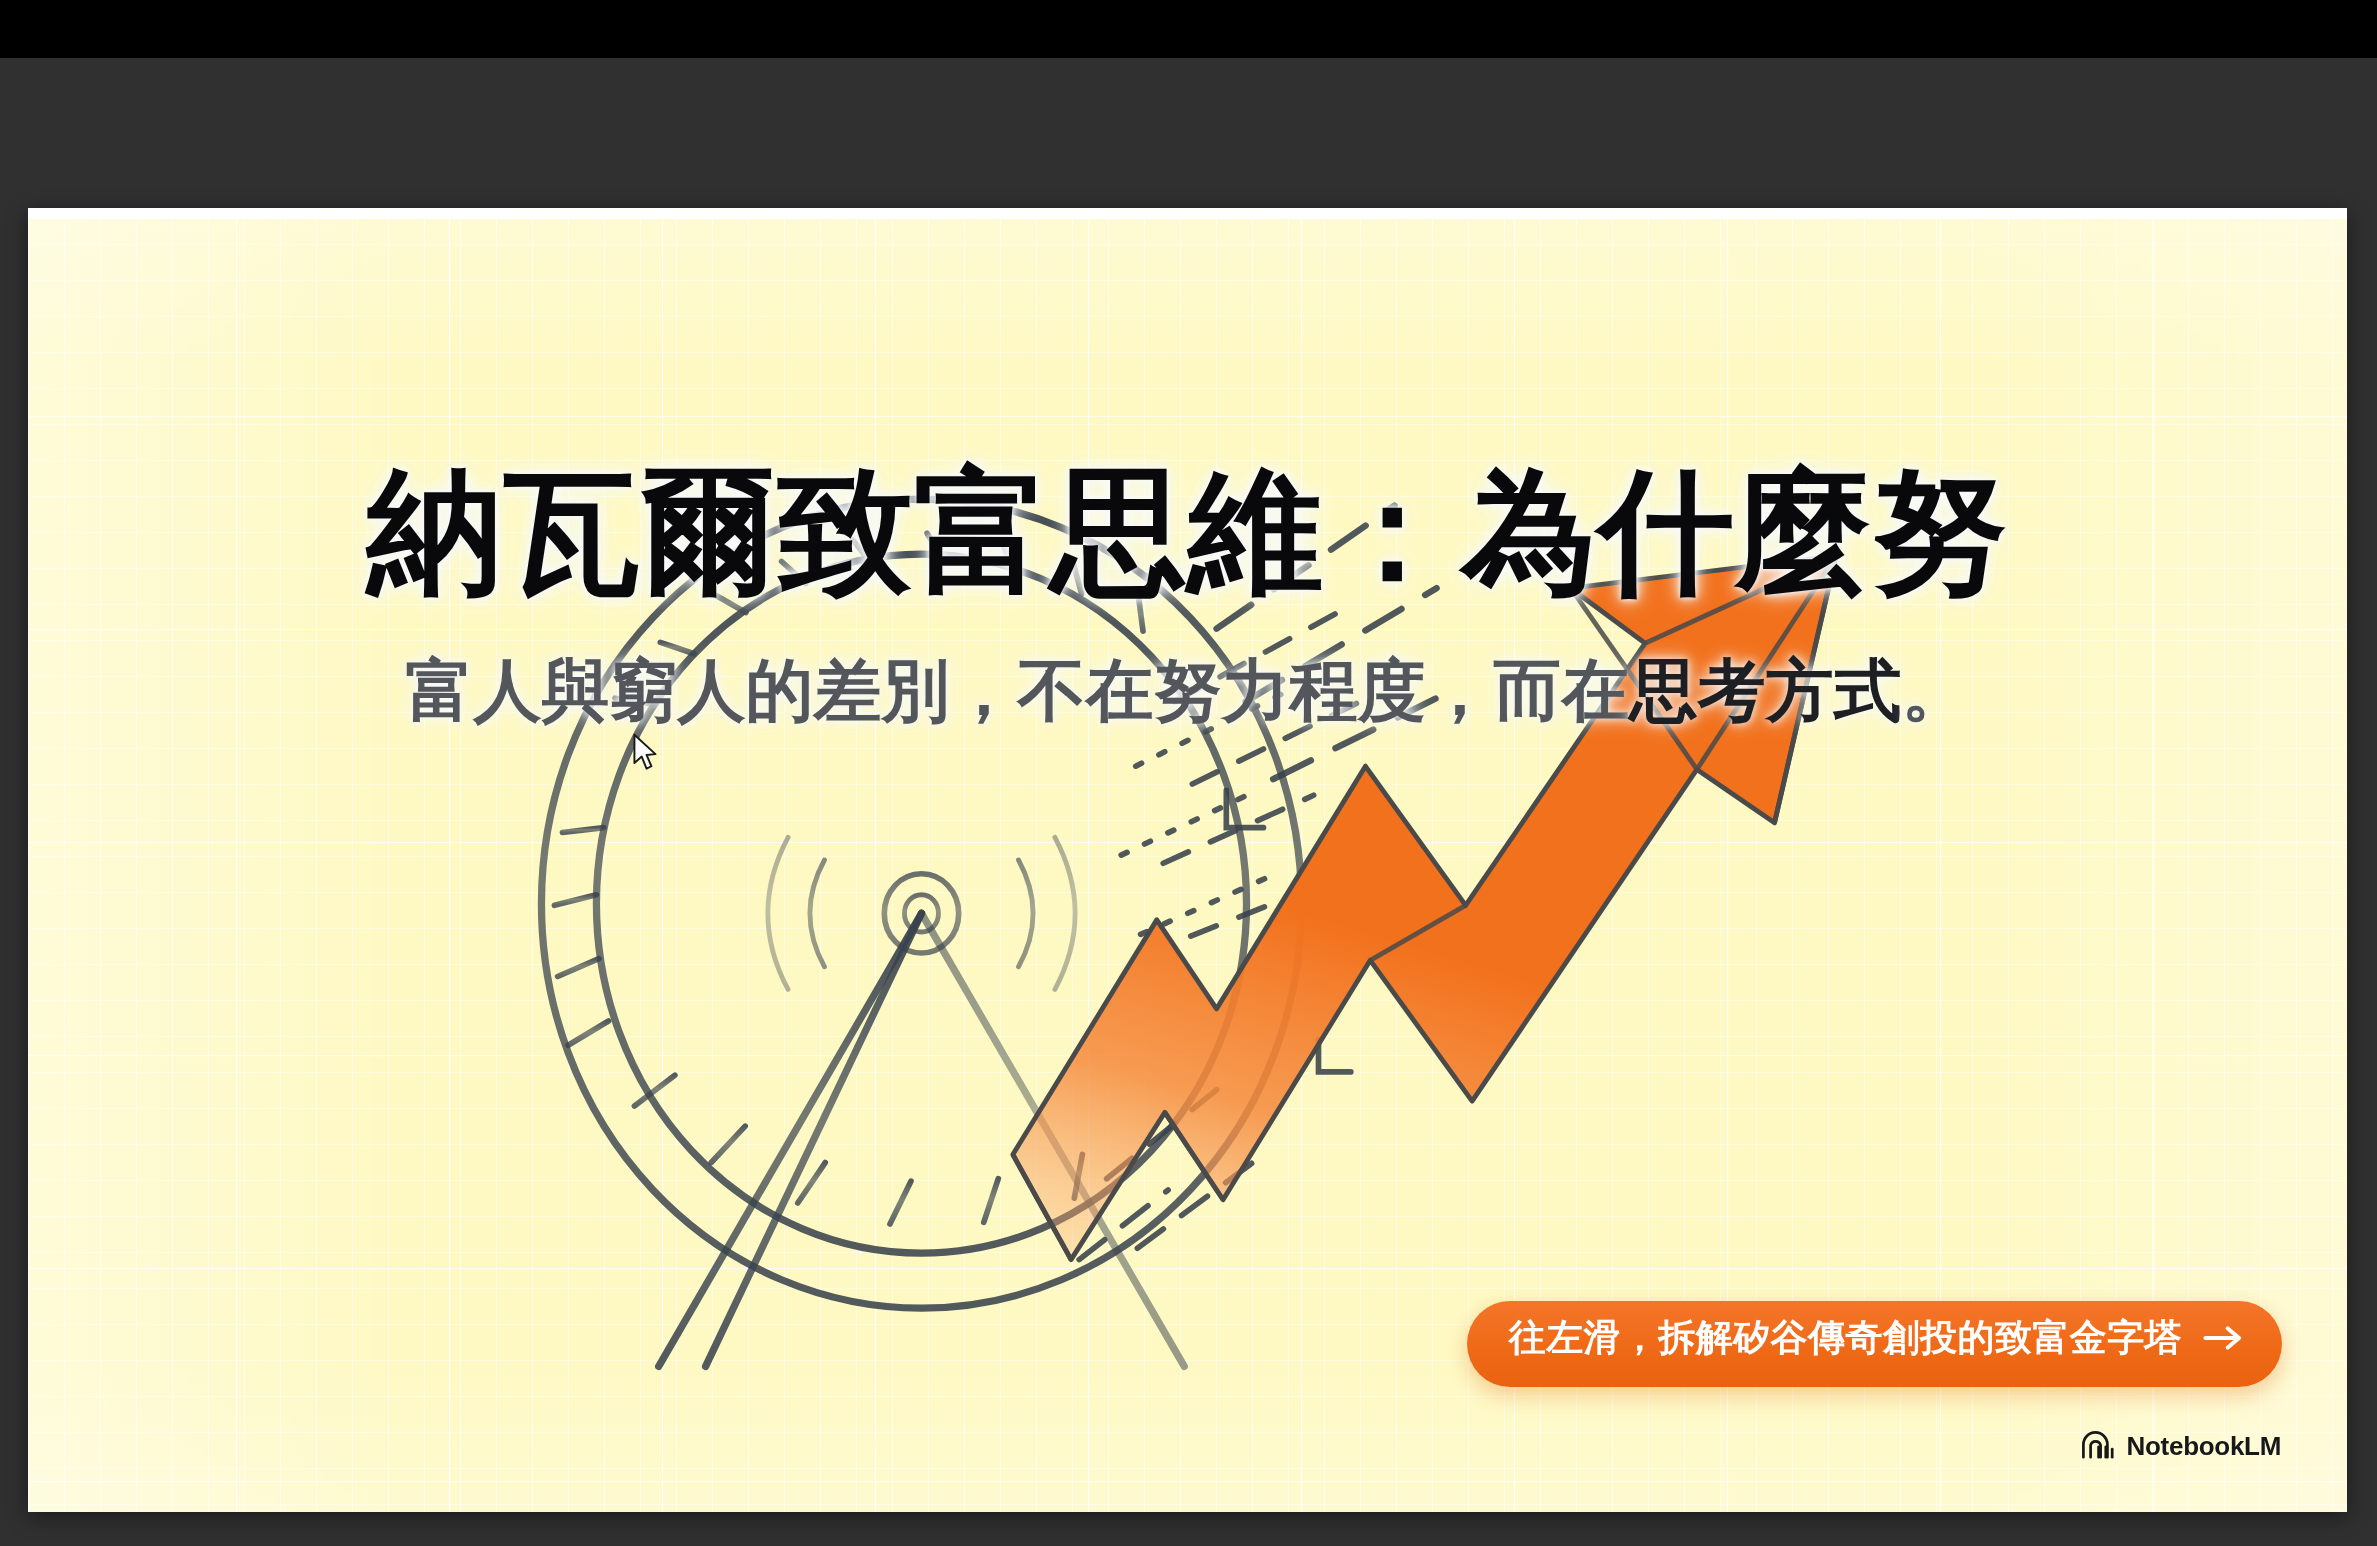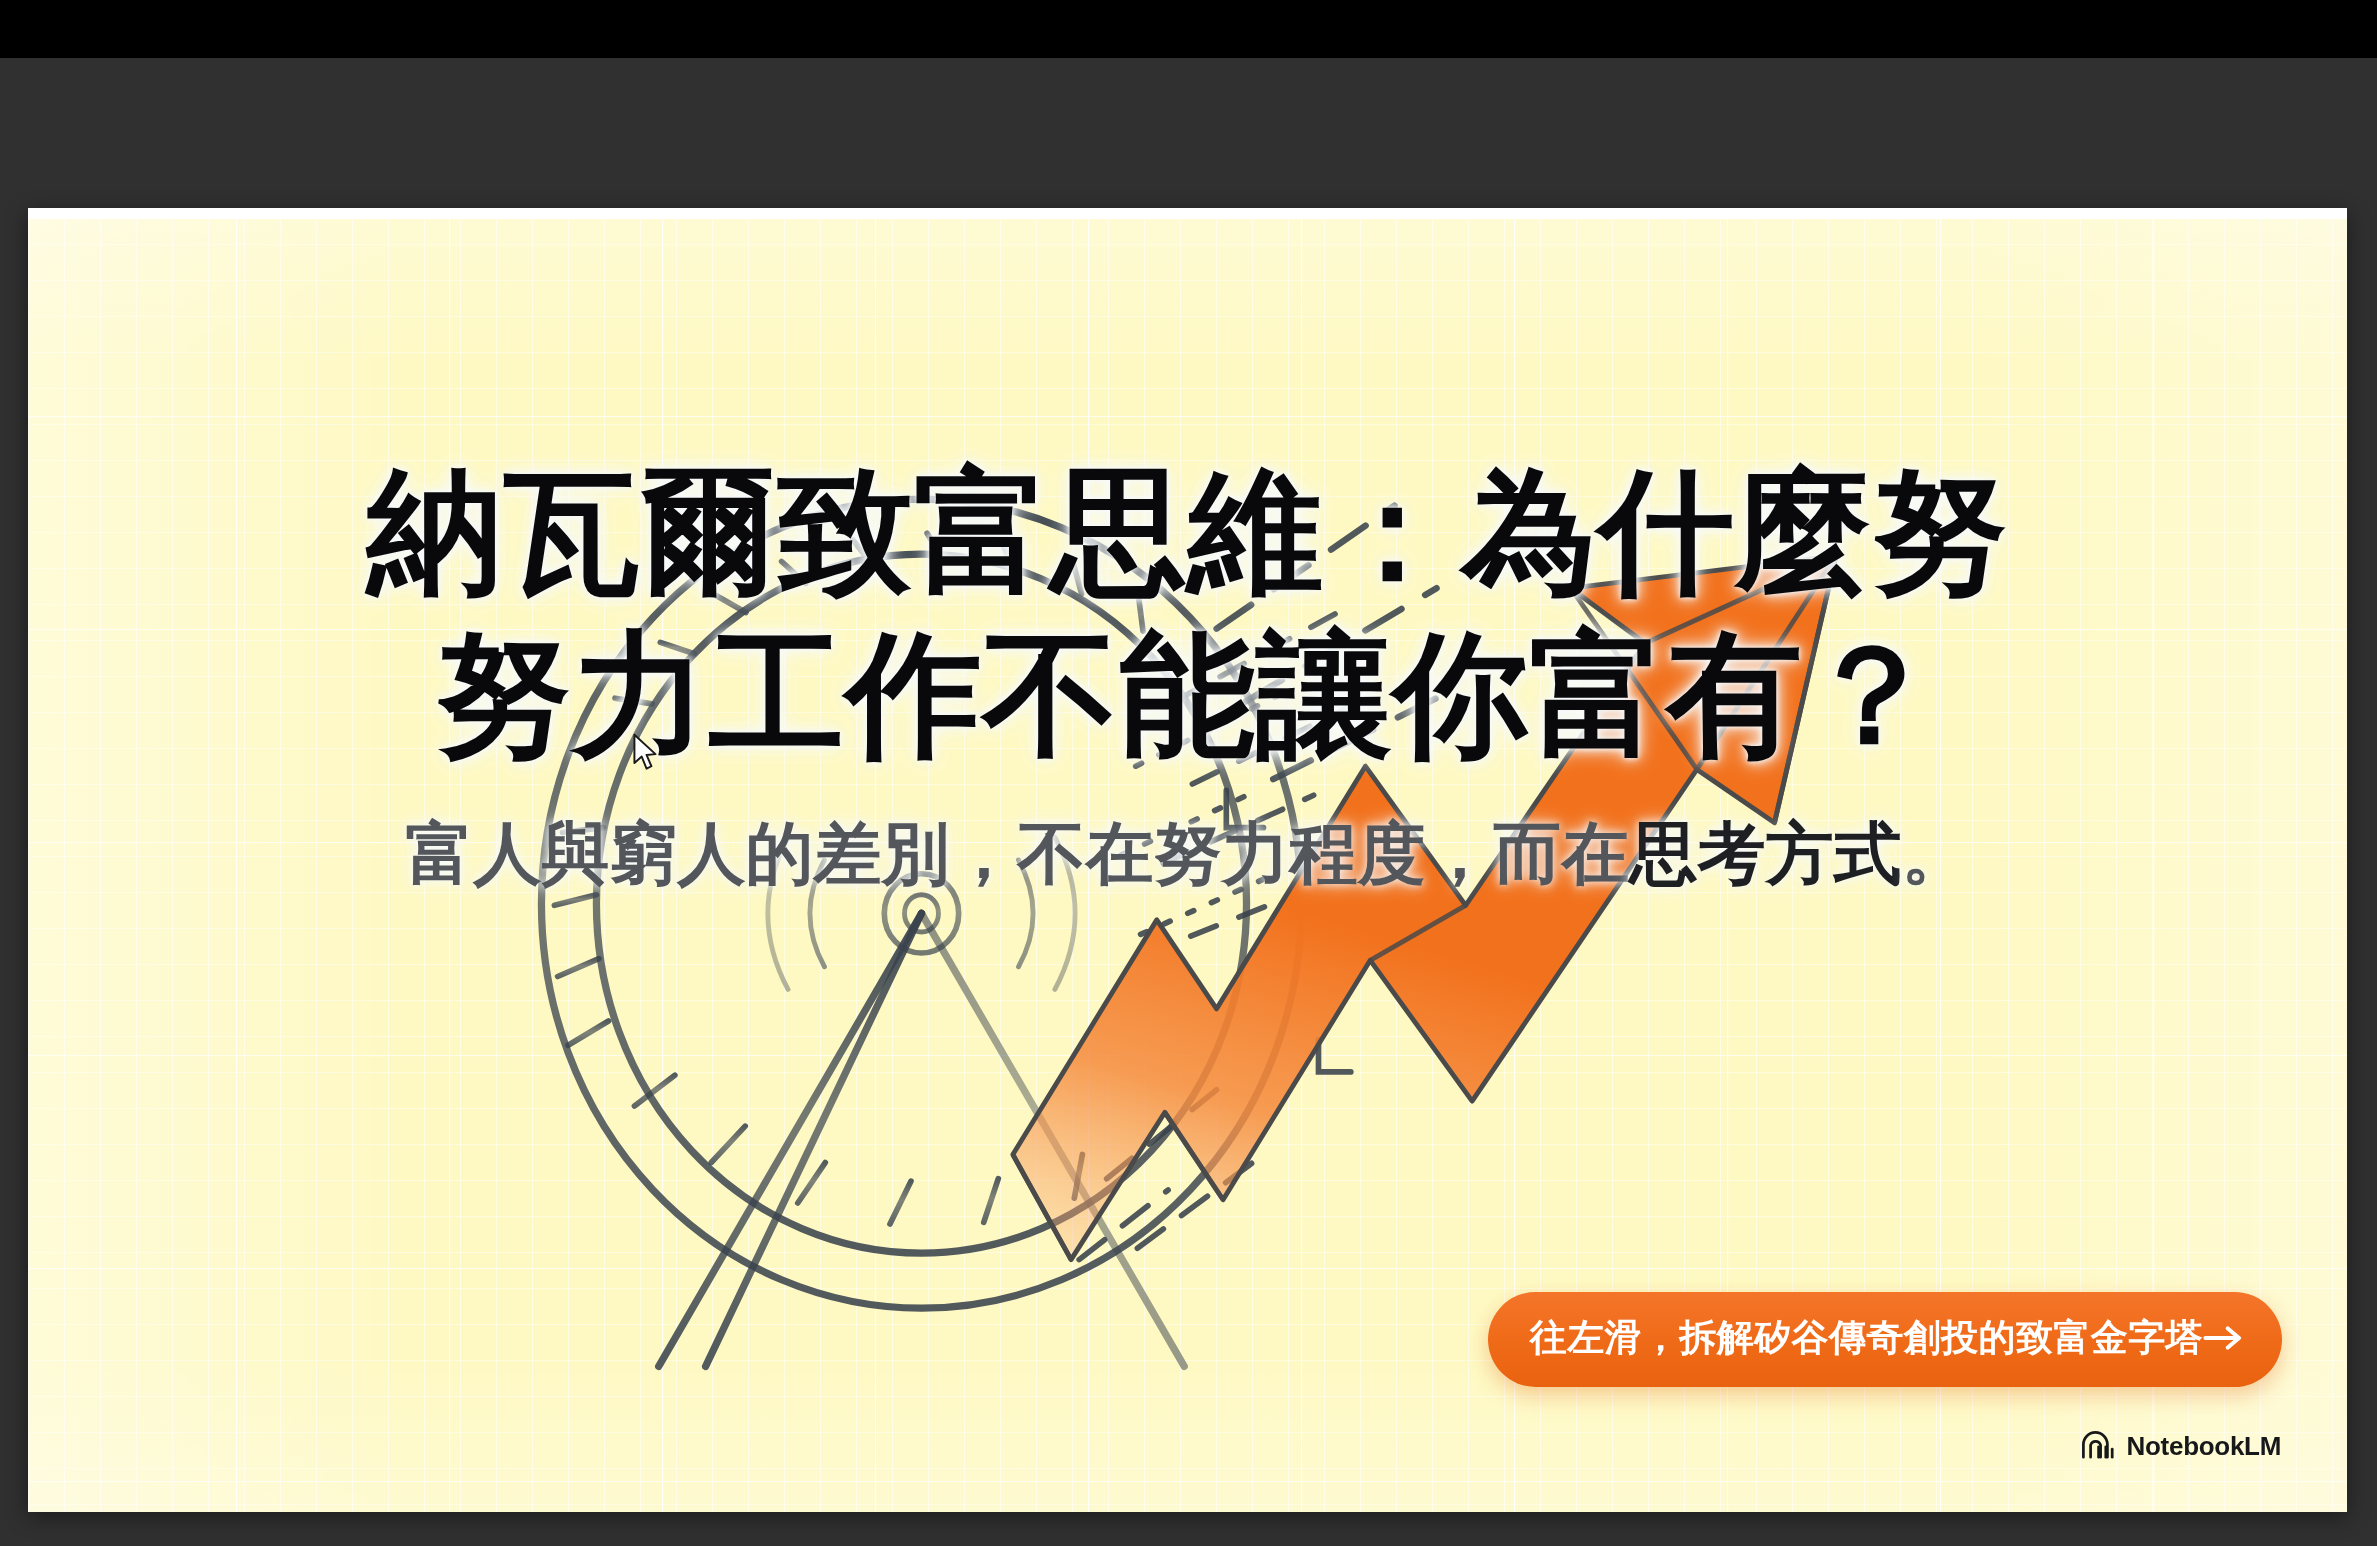--- a/index.html
+++ b/index.html
@@ -73,27 +73,27 @@
     line-height:1.4;
     color:#53565b;
     white-space:nowrap;
     text-shadow:0 0 18px rgba(247,250,252,.95), 0 0 8px rgba(247,250,252,.95);
   }
   #subtitle .emph{color:#1d1f22;}
 
   
   #cta-button{
     position:absolute;right:65px;bottom:125px;
-    display:flex;align-items:center;
+    display:flex;align-items:center;gap:21px;
     background:#f0691a;
     background:linear-gradient(180deg,#f4752a 0%,#ef6a17 55%,#e96210 100%);
     color:#ffffff;
     border:none;
     border-radius:808px;
-    padding:21px 39px 24px 42px;
+    padding:12px 39px 24px 42px;
     font-family:"Liberation Sans","DejaVu Sans",sans-serif;
     font-size:37px;
     font-weight:bold;
     letter-spacing:0.4px;
     white-space:nowrap;
     cursor:pointer;
     box-shadow:0 8px 21px rgba(226,100,22,.32);
     z-index:9;
   }
   #cta-arrow-icon{display:block;width:40px;height:24px;flex:0 0 auto;}
@@ -239,21 +239,20 @@
             <line x1="1406" y1="1118" x2="1478" y2="1226"></line>
             <line x1="1218" y1="1170" x2="1290" y2="1300"></line>
           </g>
         </g>
       </svg>
 
       <div id="vignette"></div>
 
       <div id="text-block">
         <h1 class="headline">納瓦爾致富思維：為什麼努</h1>
-        <h1 class="headline">努力工作不能讓你富有？</h1>
         <p id="subtitle"><span>富人與窮人的差別，不在努力程度，而在</span><span class="emph">思考方式</span><span>。</span></p>
       </div>
 
       <button id="cta-button">
         <span>往左滑，拆解矽谷傳奇創投的致富金字塔</span>
         <svg id="cta-arrow-icon" viewBox="0 0 50 30" fill="none" stroke="#ffffff" stroke-width="5" stroke-linecap="round" stroke-linejoin="round">
           <line x1="3" y1="15" x2="44" y2="15"></line>
           <polyline points="31,3 45,15 31,27"></polyline>
         </svg>
       </button>

